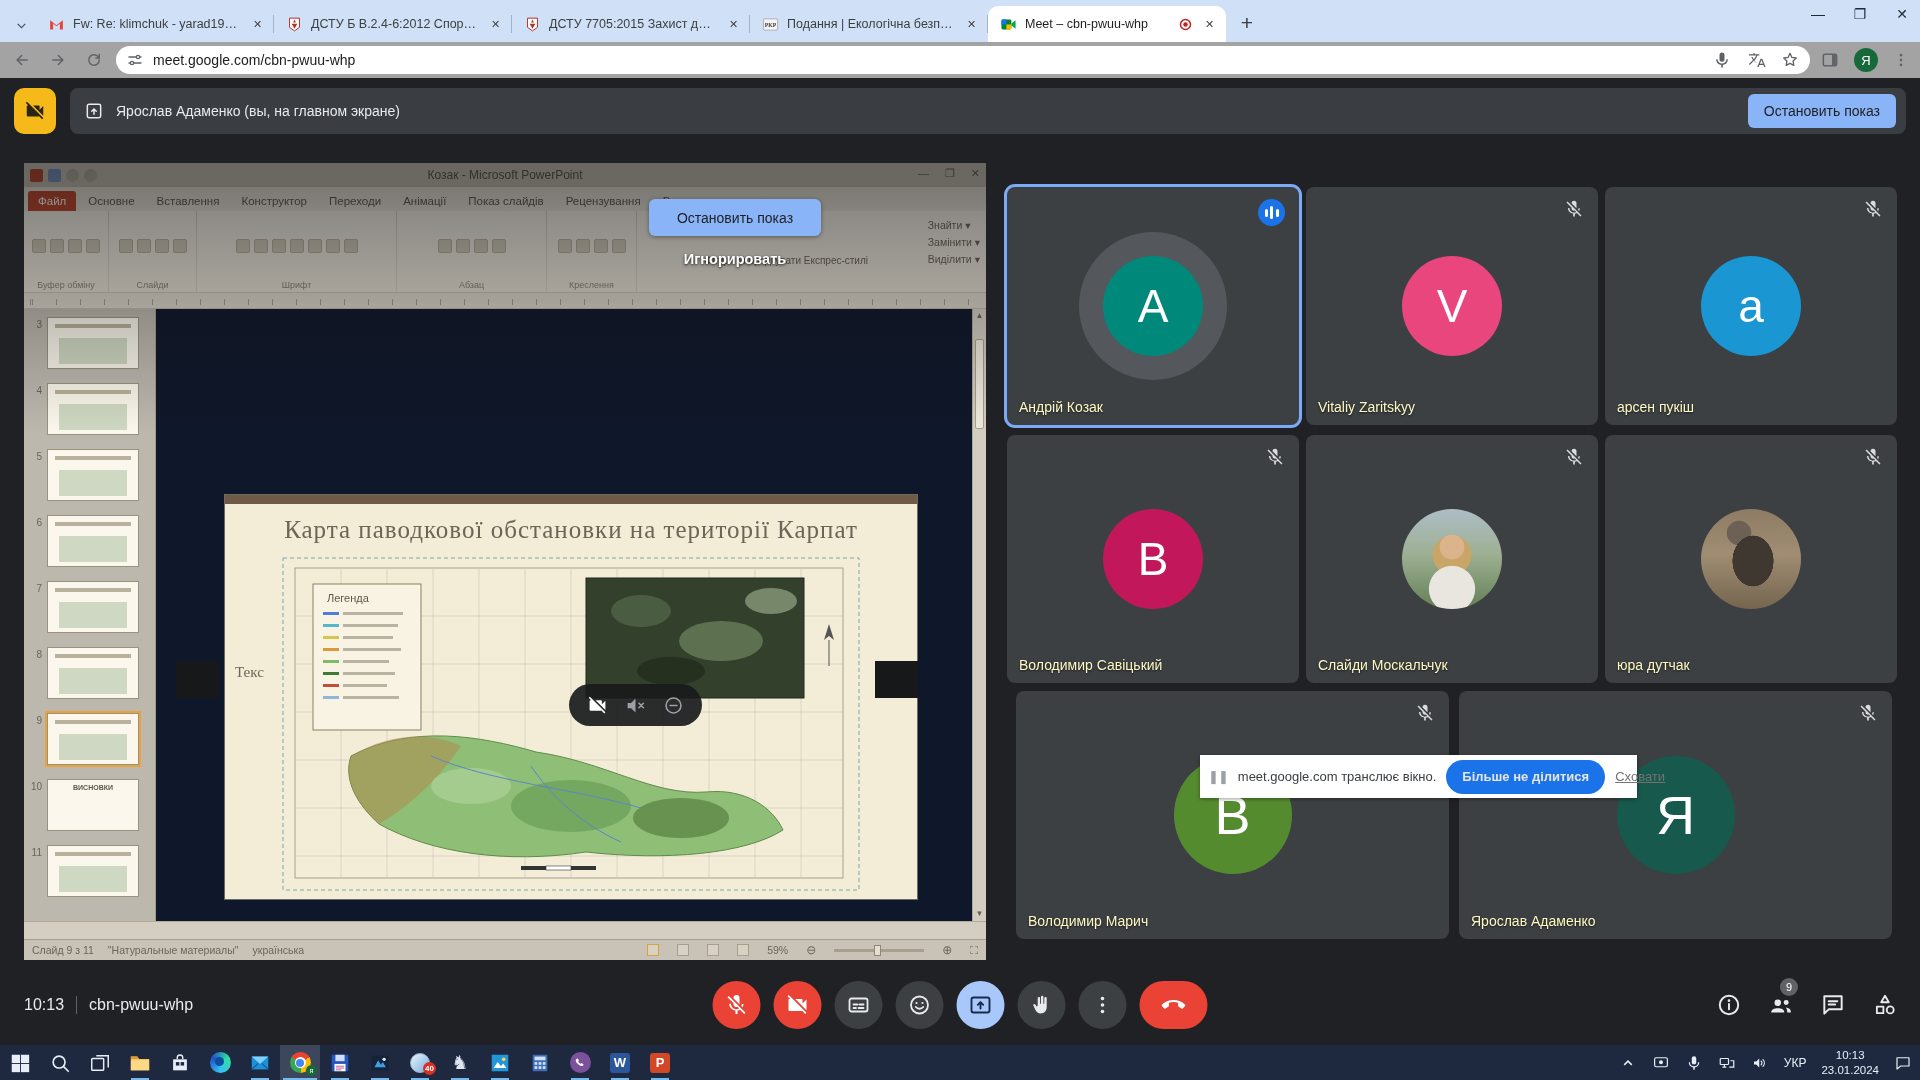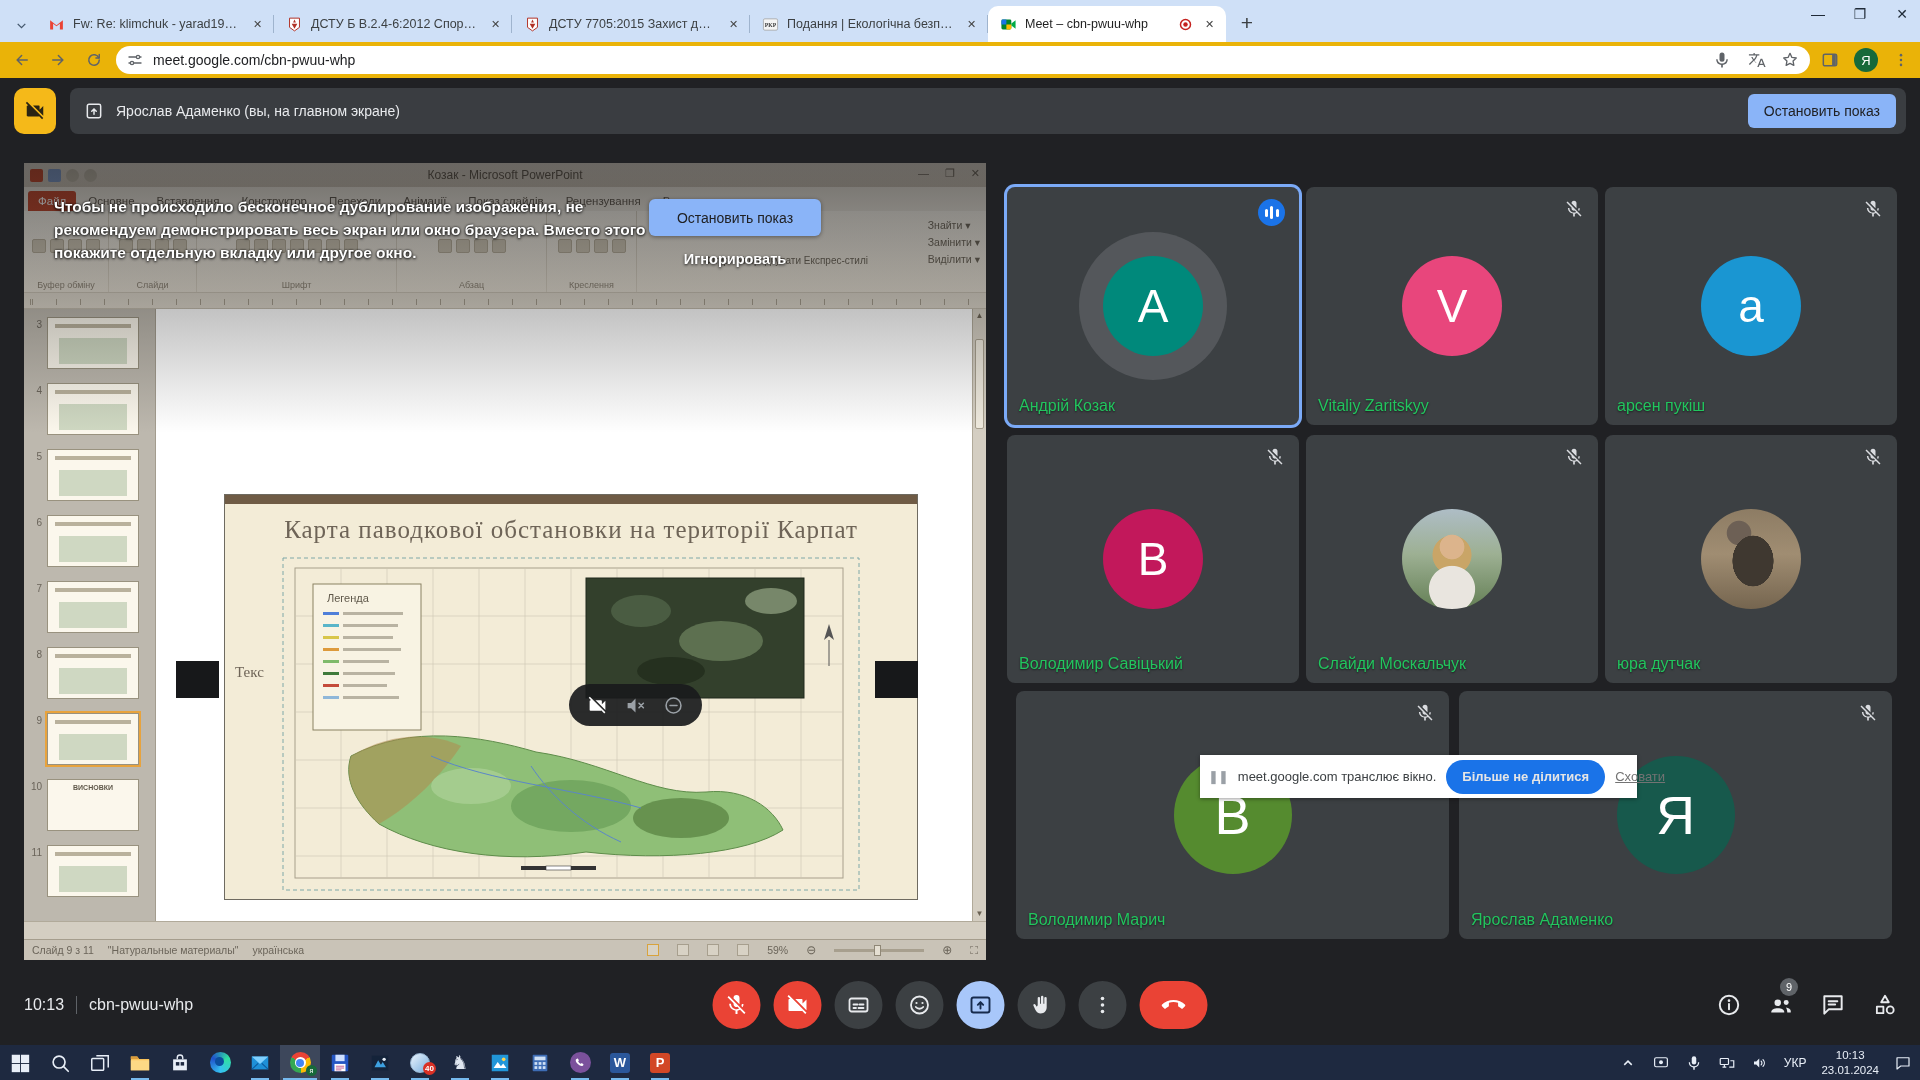--- a/index.html
+++ b/index.html
@@ -14,21 +14,21 @@
   .tab { height:36px; width:238px; display:flex; align-items:center; gap:8px; padding:0 8px 0 12px; border-radius:10px 10px 0 0; color:#3c4043; font-size:12.5px; position:relative; }
   .tab:not(.active):after { content:""; position:absolute; right:0; top:9px; height:18px; width:1px; background:#9fb4ce; }
   .tab.active { background:#fff; color:#1f1f1f; }
   .tab .fav { width:17px; height:17px; flex:none; }
   .tab-title { flex:1; white-space:nowrap; overflow:hidden; text-overflow:ellipsis; }
   .tab-close { flex:none; width:17px; height:17px; border-radius:50%; display:flex; align-items:center; justify-content:center; font-size:11px; color:#444; }
   .rec { width:15px; height:15px; flex:none; }
   .new-tab { width:30px; height:30px; margin:0 0 4px 6px; display:flex; align-items:center; justify-content:center; font-size:21px; color:#3c4043; }
   #win-controls { position:absolute; right:10px; top:6px; display:flex; gap:26px; color:#1f2a37; font-size:14px; }
   #win-controls span { width:16px; height:16px; display:flex; align-items:center; justify-content:center; }
-  #toolbar { position:absolute; left:0; top:42px; width:1920px; height:36px; background:#eab308; display:flex; align-items:center; }
+  #toolbar { position:absolute; left:0; top:42px; width:1920px; height:36px; background:#a3a3a3; display:flex; align-items:center; }
   .nav-btn { width:28px; height:28px; margin-left:8px; color:#5f6368; padding:5px; }
   #omnibox { flex:1; height:28px; margin:0 10px 0 8px; background:#fff; border-radius:14px; display:flex; align-items:center; padding:0 10px; }
   #omnibox .tune { width:18px; height:18px; color:#5f6368; margin-right:9px; }
   #url { font-size:14px; color:#202124; flex:1; }
   .box-ic { width:20px; height:20px; color:#5f6368; margin-left:14px; }
   .tb-right { display:flex; align-items:center; gap:14px; padding-right:10px; }
   #profile-avatar { width:24px; height:24px; border-radius:50%; background:#17693a; color:#fff; font-size:13px; display:flex; align-items:center; justify-content:center; }
 
   
   #meet { position:absolute; left:0; top:78px; width:1920px; height:967px; background:#202124; }
@@ -60,21 +60,21 @@
     background-image:repeating-linear-gradient(90deg,#a49c8c 0 1px,transparent 1px 24px); background-position:8px 6px; background-size:auto 6px; background-repeat:repeat-x; }
   #pp-work { position:absolute; left:0; top:146px; bottom:39px; right:0; display:flex; }
   #pp-thumbs { width:132px; background:#bdb8ae; border-right:1px solid #a39c8e; padding:8px 6px 0 4px; overflow:hidden; }
   .thumb-row { display:flex; gap:5px; margin-bottom:14px; align-items:flex-start; }
   .thumb-num { width:14px; font-size:10px; color:#6a645a; text-align:right; padding-top:2px; }
   .thumb-box { width:92px; height:52px; background:#fbf7ec; border:1px solid #9a olive; border:1px solid #99927f; position:relative; font-size:6px; color:#7a7160; overflow:hidden; }
   .thumb-box.sel { outline:2px solid #e8a33d; }
   .thumb-box .tl1 { position:absolute; left:8%; top:12%; width:84%; height:4px; background:#b9b19c; }
   .thumb-box .tl2 { position:absolute; left:12%; top:40%; width:76%; height:26px; background:#cfd8c2; }
   .thumb-label { position:absolute; left:0; right:0; top:8%; text-align:center; font-size:7px; font-weight:bold; color:#5f584a; }
-  #pp-canvas { flex:1; background:#ffffff; position:relative; }
+  #pp-canvas { flex:1; background:#0f172a; position:relative; }
   #pp-vscroll { width:14px; background:#d4cec2; border-left:1px solid #b1aa9a; position:relative; }
   #pp-vscroll .sthumb { position:absolute; left:2px; right:2px; top:30px; height:90px; background:#efeade; border:1px solid #a79f8e; border-radius:2px; }
   #pp-vscroll .sarrow { position:absolute; left:0; right:0; height:14px; text-align:center; font-size:8px; color:#6a6254; line-height:14px; }
   #pp-hscroll { position:absolute; left:0; right:0; bottom:21px; height:18px; background:#d4cec2; border-top:1px solid #b1aa9a; }
   #pp-status { position:absolute; left:0; right:0; bottom:0; height:21px; background:#c9c3b7; border-top:1px solid #a59d8d; display:flex; align-items:center; font-size:10.5px; color:#6b655a; padding:0 8px; gap:14px; }
   #pp-status .spacer { flex:1; }
   #pp-zoomctl { display:flex; align-items:center; gap:18px; }
   #pp-zoomctl .vbtn { width:12px; height:12px; background:#d8d2c5; border:1px solid #a79f8e; }
   #pp-zoomctl .track { width:90px; height:3px; background:#a79f8e; position:relative; }
   #pp-zoomctl .knob { position:absolute; left:40px; top:-4px; width:7px; height:11px; background:#e5dfd2; border:1px solid #8f8776; }
@@ -88,21 +88,21 @@
   #pill .icon { width:21px; height:21px; color:#fff; }
   #pill .dim { color:#9aa0a6; }
   #pp-dim { position:absolute; left:0; top:0; right:0; height:270px; background:linear-gradient(rgba(15,15,15,.55), rgba(15,15,15,0)); pointer-events:none; }
   #warn-text { position:absolute; left:30px; top:32px; width:612px; font-size:15.5px; font-weight:bold; color:#fff; line-height:23px; text-shadow:0 1px 3px rgba(0,0,0,.9), 0 0 2px rgba(0,0,0,.8); }
   #warn-stop { position:absolute; left:625px; top:36px; width:172px; height:37px; box-shadow:0 1px 4px rgba(0,0,0,.4); }
   #warn-ignore { position:absolute; left:625px; top:88px; width:172px; text-align:center; color:#fff; font-weight:bold; font-size:14.5px; text-shadow:0 1px 3px rgba(0,0,0,.9); }
 
   
   .tile { position:absolute; background:#3c4043; border-radius:8px; overflow:hidden; }
   .tile.speaking { box-shadow:0 0 0 3px #7baaf7; }
-  .tile-name { position:absolute; left:12px; bottom:10px; color:#22c55e; font-size:16px; text-shadow:0 1px 2px rgba(0,0,0,.6);text-align:right; }
+  .tile-name { position:absolute; left:12px; bottom:10px; color:#fef9c3; font-size:14px; text-shadow:0 1px 2px rgba(0,0,0,.6);text-align:right; }
   .avatar-wrap { position:absolute; inset:0; display:flex; align-items:center; justify-content:center; }
   .halo { position:absolute; width:148px; height:148px; border-radius:50%; background:#54575b; }
   .avatar { width:100px; height:100px; border-radius:50%; color:#fff; font-size:46px; display:flex; align-items:center; justify-content:center; position:relative; }
   .tile.big .avatar { width:118px; height:118px; font-size:54px; }
   .avatar.photo { background-size:cover; }
   .photo-woman { background:
      radial-gradient(circle at 50% 80%, #e9e5df 0 24%, rgba(233,229,223,0) 25%),
      radial-gradient(circle at 50% 38%, #dcb48c 0 15%, rgba(220,180,140,0) 16%),
      radial-gradient(circle at 50% 46%, #c9a567 0 26%, rgba(201,165,103,0) 27%),
      linear-gradient(180deg, #aebdc6 0%, #9db093 45%, #647f55 100%); }
@@ -557,21 +557,20 @@
         <span>59%</span>
         <span style="font-size:12px">⊖</span>
         <span class="track">
             <span class="knob"></span>
           </span>
         <span style="font-size:12px">⊕</span>
         <span style="font-size:11px">⛶</span>
       </span>
     </div>
     <div id="pp-dim"></div>
-    <div id="warn-text">Чтобы не происходило бесконечное дублирование изображения, не рекомендуем демонстрировать весь экран или окно браузера. Вместо этого покажите отдельную вкладку или другое окно.</div>
     <button id="warn-stop" class="blue-btn">Остановить показ</button>
     <div id="warn-ignore">Игнорировать</div>
   </div>
 
   <div id="tiles">
       <div class="tile  speaking" style="left:1007px;top:109px;width:292px;height:238px">
        <div class="avatar-wrap">
           <div class="halo"></div>
           <div class="avatar" style="background:#00897b">А</div>
         </div>

